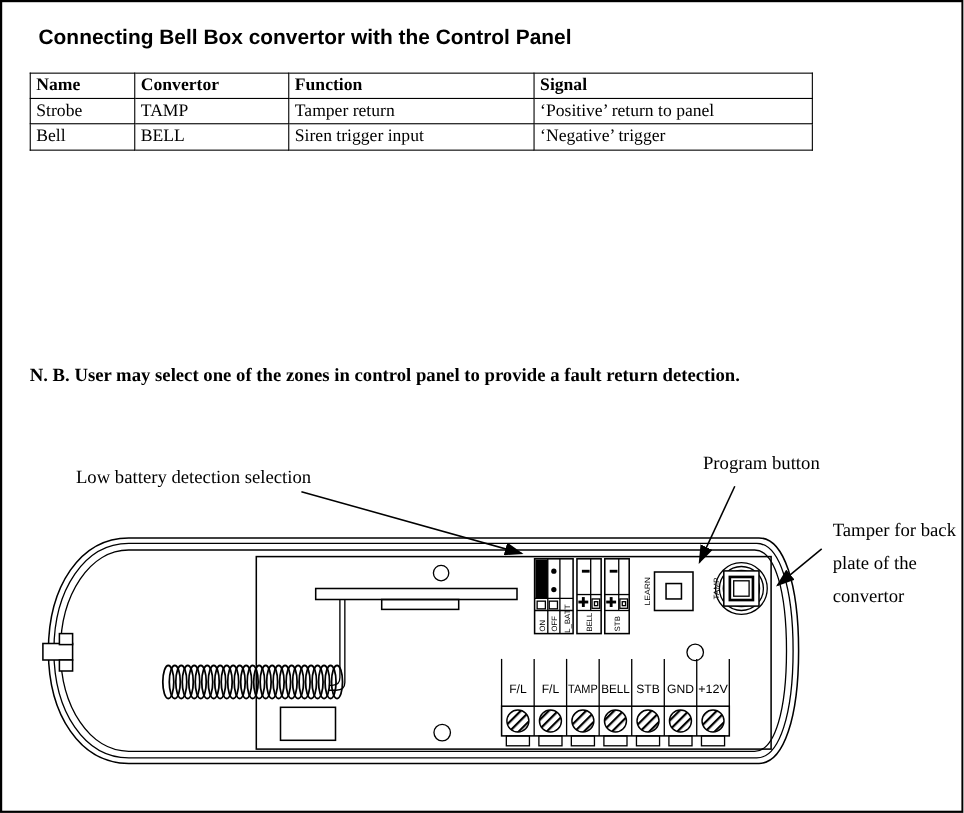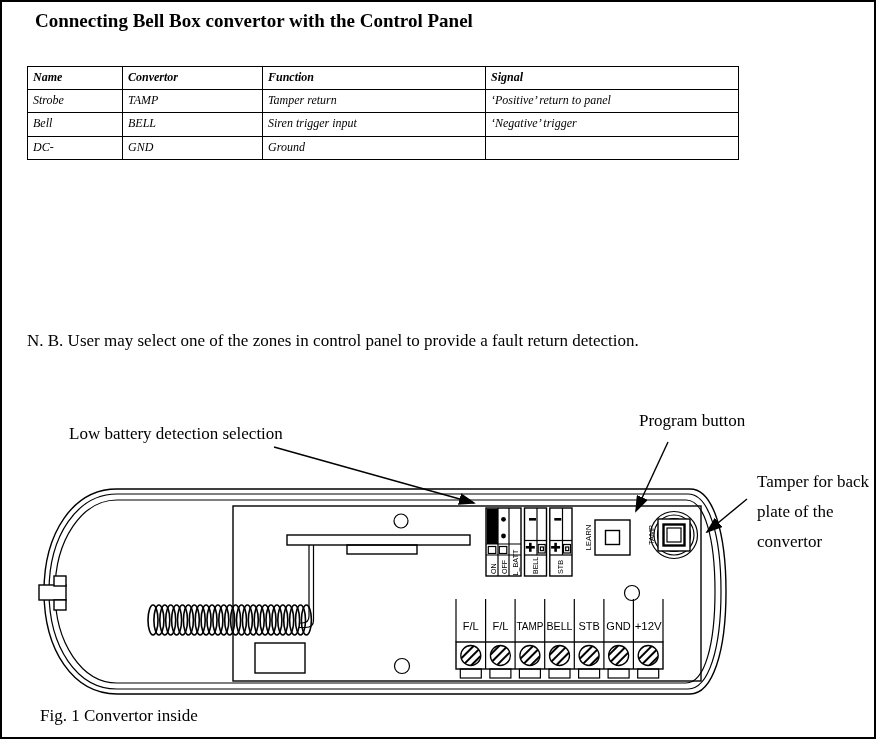--- a/index.html
+++ b/index.html
@@ -7,41 +7,40 @@
     position:relative;
     width:876px;height:739px;
     box-sizing:border-box;
     border:2px solid #000;
     background:#fff;
     font-family:"Liberation Serif",serif;
     color:#000;
     overflow:hidden;
   }
   .title{
-    position:absolute;left:33px;top:8px;margin:0;
-    font-family:Liberation Serif, serif;
+    position:absolute;left:33px;top:22px;margin:0;
+    font-family:Liberation Sans, sans-serif;
     font-size:19px;font-weight:bold;letter-spacing:0px;
   }
   table.spec{
     position:absolute;left:25px;top:64px;
     border-collapse:collapse;table-layout:fixed;width:711px;
-    font-size:12px;
-    font-style:italic;
+    font-size:16px;
   }
   table.spec th,table.spec td{
     border:1.5px solid #000;
     padding:0 5px 1px 5px;
     vertical-align:top;text-align:left;
     line-height:21.2px;font-weight:normal;
   }
   table.spec th{font-weight:bold;height:21px;}
   td.multiline{white-space:pre-line;}
   .note{
     position:absolute;left:25px;top:329px;margin:0;width:730px;
-    font-size:17px;font-weight:normal;line-height:20px;
+    font-size:17px;font-weight:bold;line-height:20px;
   }
   svg.figure{position:absolute;left:0;top:393px;}
   .caption{
     position:absolute;left:38px;top:704px;margin:0;
     font-size:17px;
   }
   
   .ln{stroke:#000;stroke-width:1.4;fill:none;}
   .thin{stroke:#000;stroke-width:1.2;fill:none;}
   .fillb{fill:#000;stroke:none;}
@@ -78,26 +77,20 @@
         <td>TAMP</td>
         <td>Tamper return</td>
         <td>‘Positive’ return to panel</td>
       </tr>
       <tr>
         <td>Bell</td>
         <td>BELL</td>
         <td>Siren trigger input</td>
         <td>‘Negative’ trigger</td>
       </tr>
-      <tr>
-        <td>DC-</td>
-        <td>GND</td>
-        <td>Ground</td>
-        <td></td>
-      </tr>
     </tbody>
   </table>
 
   <p class="note">N. B. User may select one of the zones in control panel to provide a fault return detection.</p>
 
   <svg class="figure" width="876" height="310" viewBox="0 0 876 310">
     <defs>
       <marker id="ah" markerUnits="userSpaceOnUse" markerWidth="17" markerHeight="12" refX="15" refY="6" orient="auto">
         <path d="M0,0 L17,6 L0,12 Z" fill="#000"></path>
       </marker>
@@ -283,15 +276,14 @@
         <rect x="487.9" y="274" width="21" height="9"></rect>
         <rect x="517.4" y="274" width="21" height="9"></rect>
         <rect x="547" y="274" width="21" height="9"></rect>
         <rect x="576.6" y="274" width="21" height="9"></rect>
         <rect x="606.1" y="274" width="21" height="9"></rect>
         <rect x="635.7" y="274" width="21" height="9"></rect>
       </g>
     </g>
   </svg>
 
-  <p class="caption">Fig. 1 Convertor inside</p>
 
 </div>
 
 </body></html>

